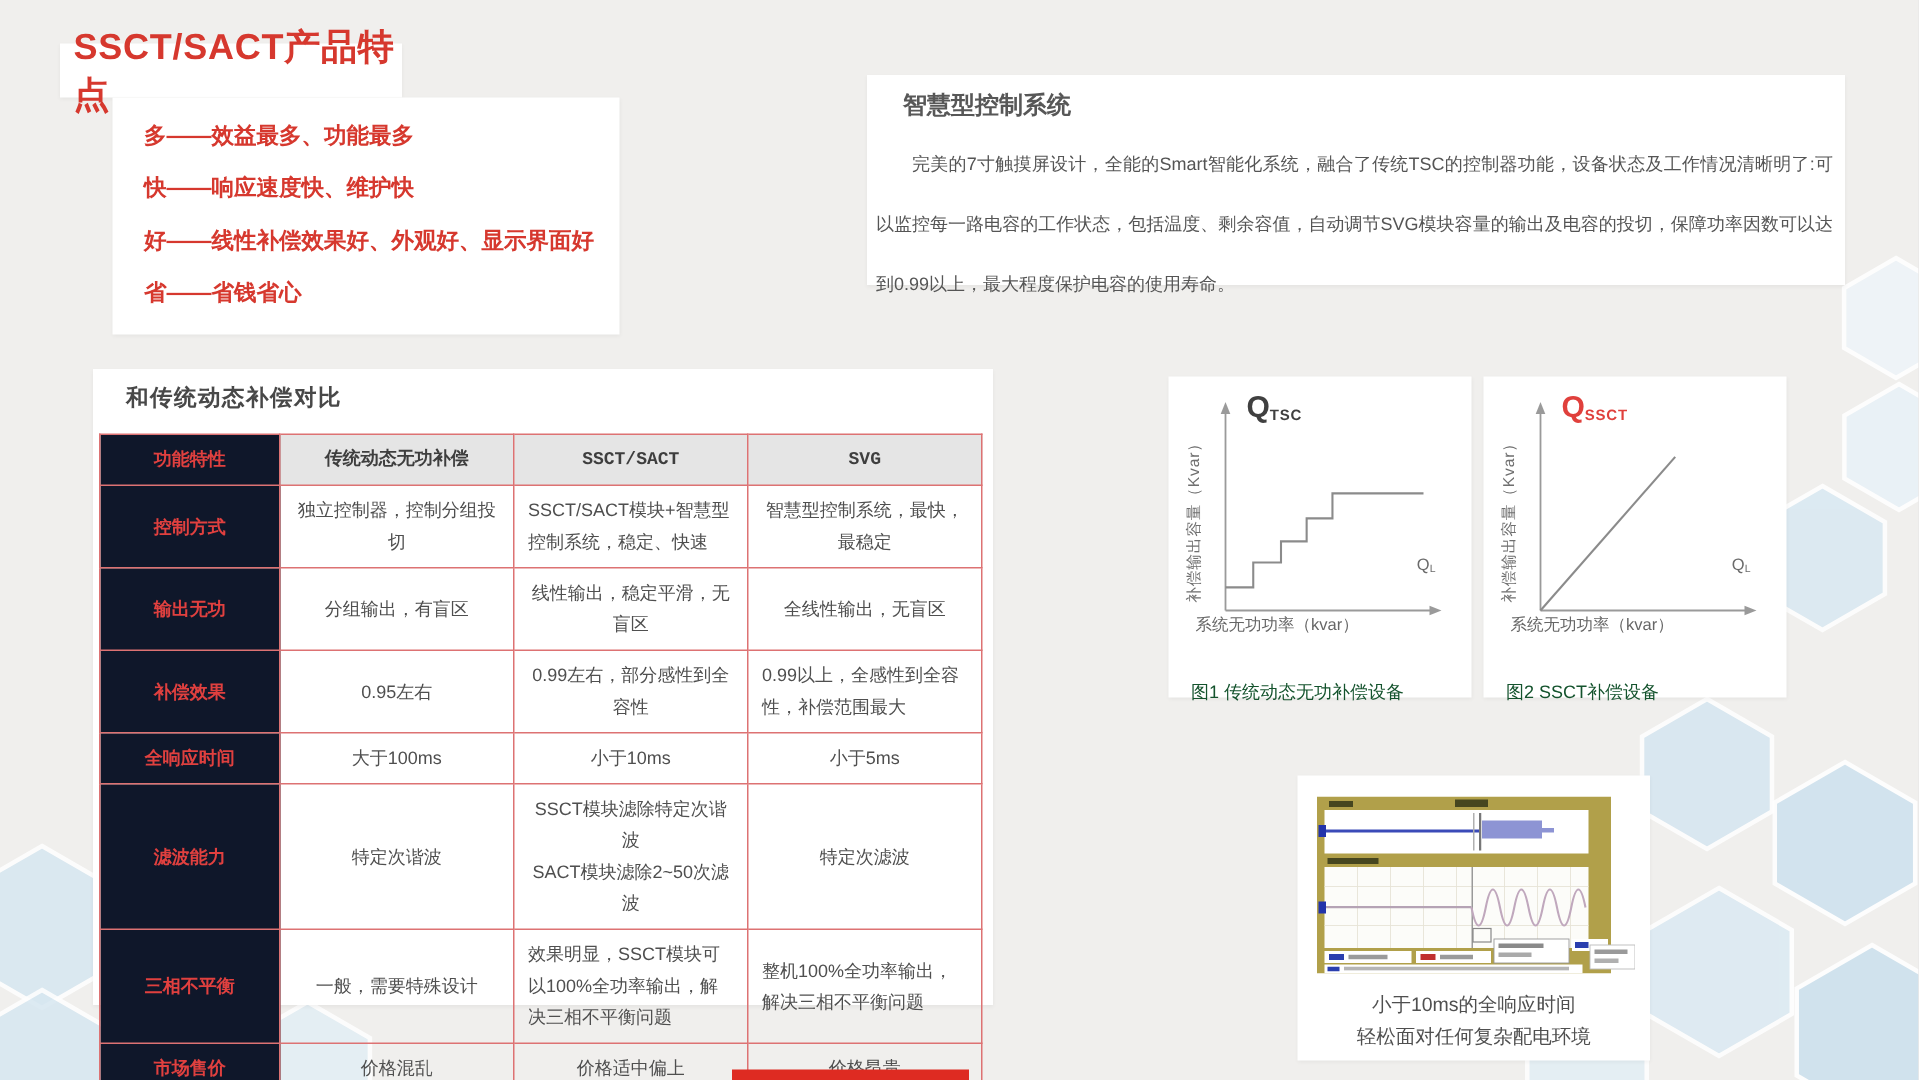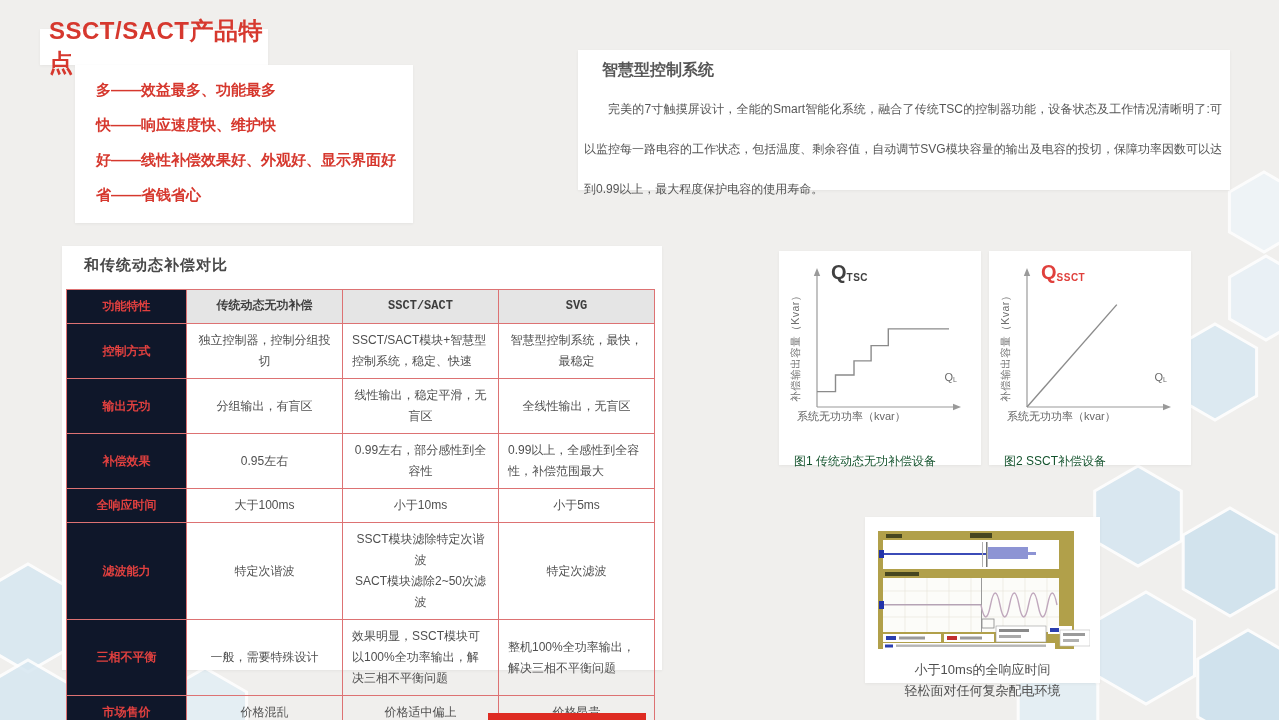--- a/index.html
+++ b/index.html
@@ -44,21 +44,21 @@
     text-align:center;font-size:10.5px;color:#6f6f6f;letter-spacing:.5px;white-space:nowrap;}
   .qtitle{position:absolute;left:52px;top:10px;color:#404040;white-space:nowrap;}
   .qtitle .qmain{font-size:20px;font-weight:bold;}
   .qtitle .qsub{font-size:10px;font-weight:bold;vertical-align:-2px;letter-spacing:.5px;}
   .chart2 .qtitle{color:#e0403c;}
   .qend{position:absolute;right:24px;top:116px;color:#6b6b6b;}
   .qend .qmain{font-size:11px;} .qend .qsub{font-size:7px;vertical-align:-1px;}
   .xlabel{position:absolute;left:18px;top:158px;width:172px;text-align:left;font-size:11px;color:#666;}
   .figcap{position:absolute;left:15px;top:182px;font-size:12px;color:#14532d;white-space:nowrap;margin-top:20px;}
   
-  .scope-panel{left:865px;top:517px;width:235px;height:166px;}
+  .scope-panel{left:865px;top:517px;width:235px;height:190px;}
   .scope-svg{position:absolute;left:13px;top:14px;}
   .scope-cap{position:absolute;left:0;width:100%;text-align:center;font-size:13px;color:#4f4f4f;}
   .cap1{top:144px;} .cap2:{}
   .cap2{top:165px;}
   .red-bar{position:absolute;left:488px;top:713px;width:158px;height:7px;background:#de2b22;z-index:2;}
 </style>
 </head>
 <body>
 
 <div class="slide">

